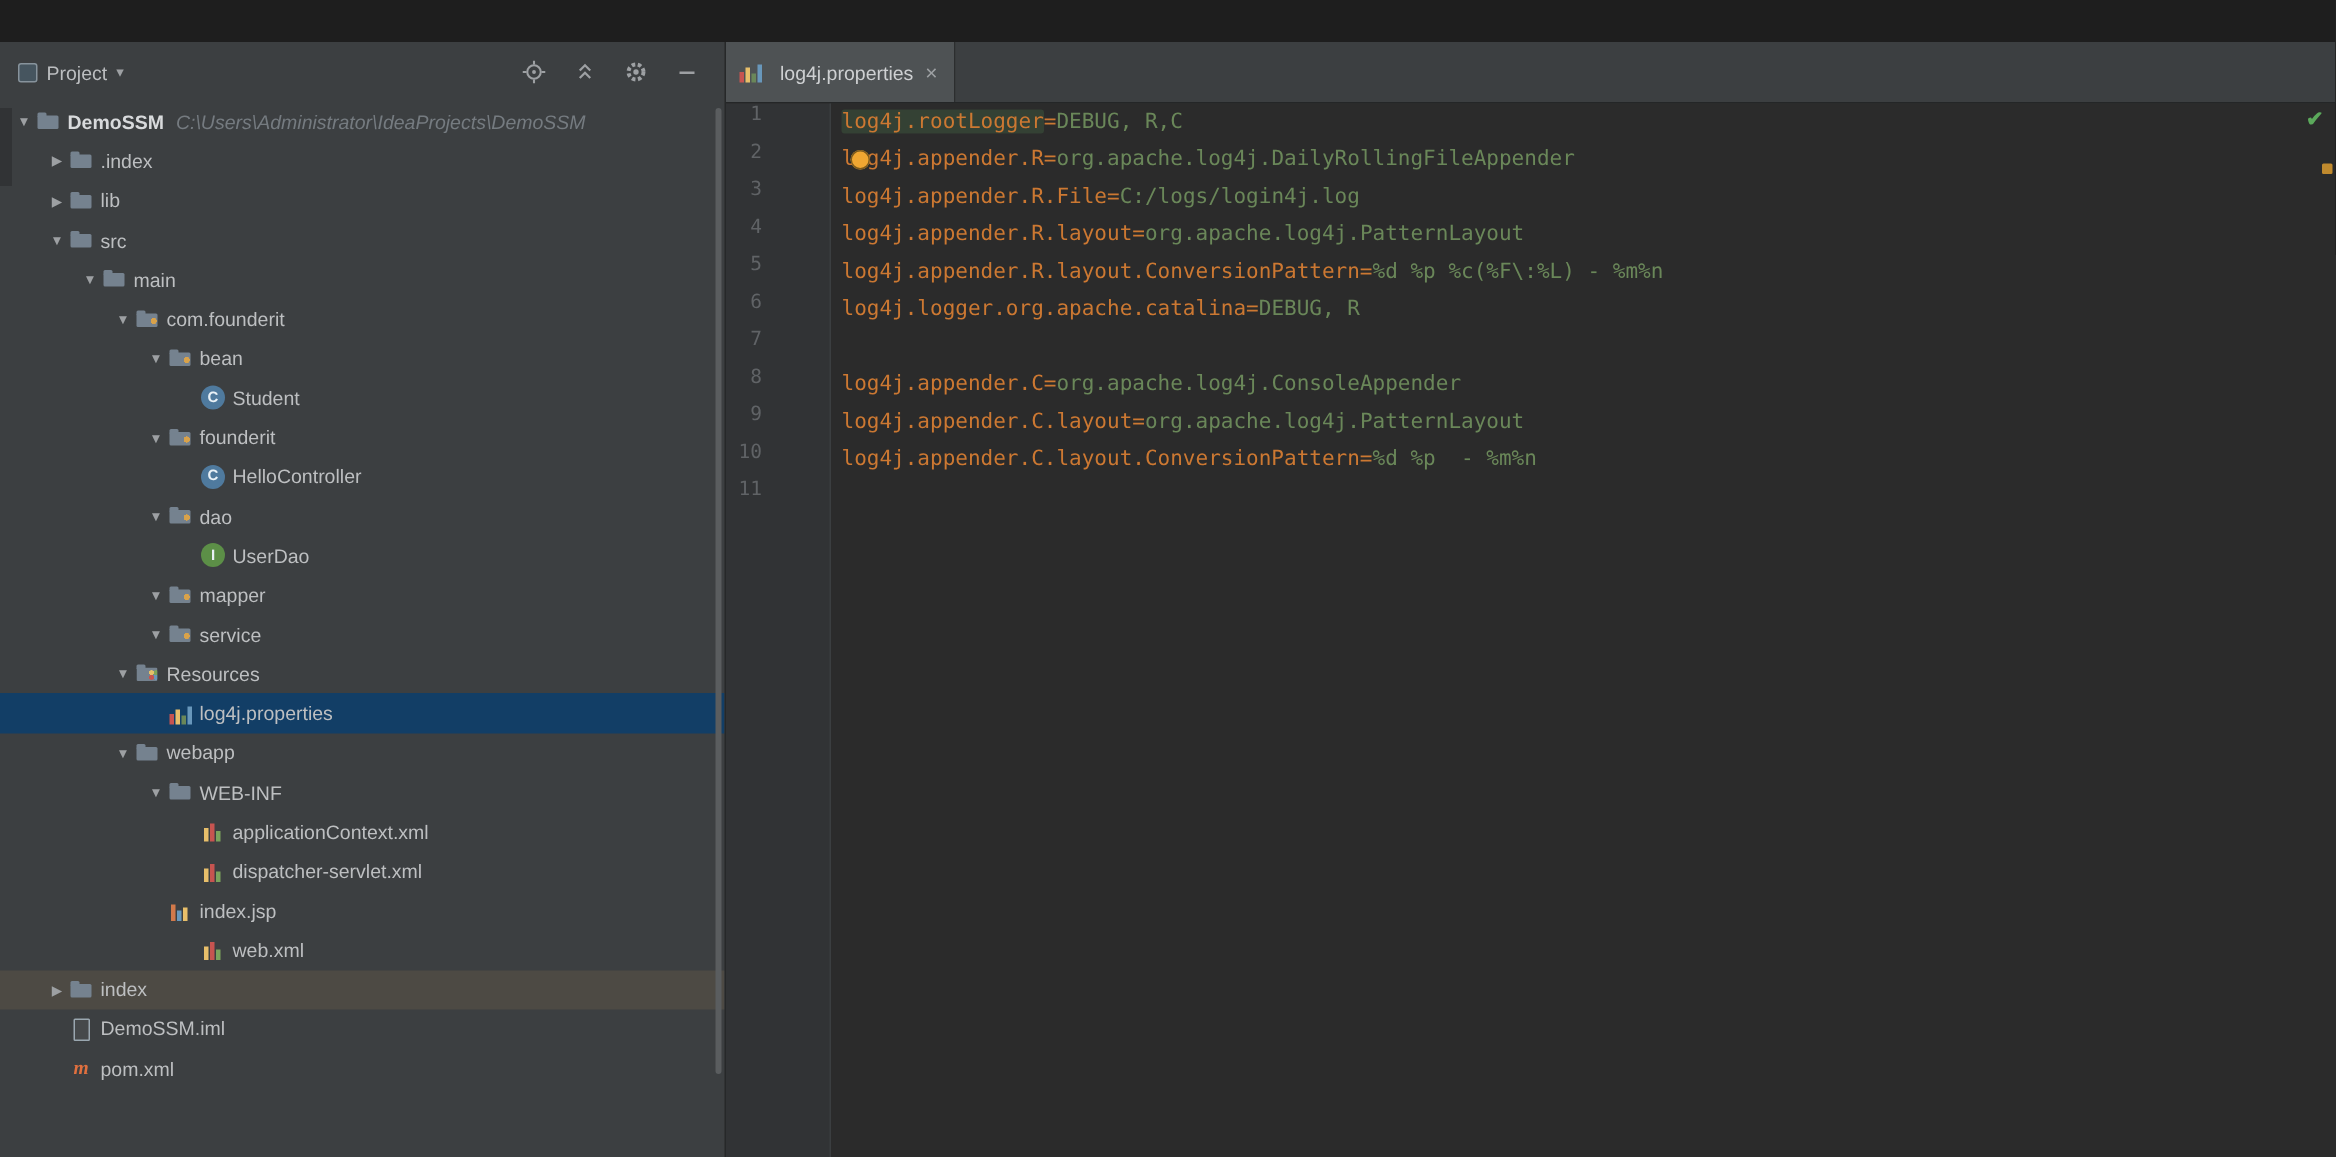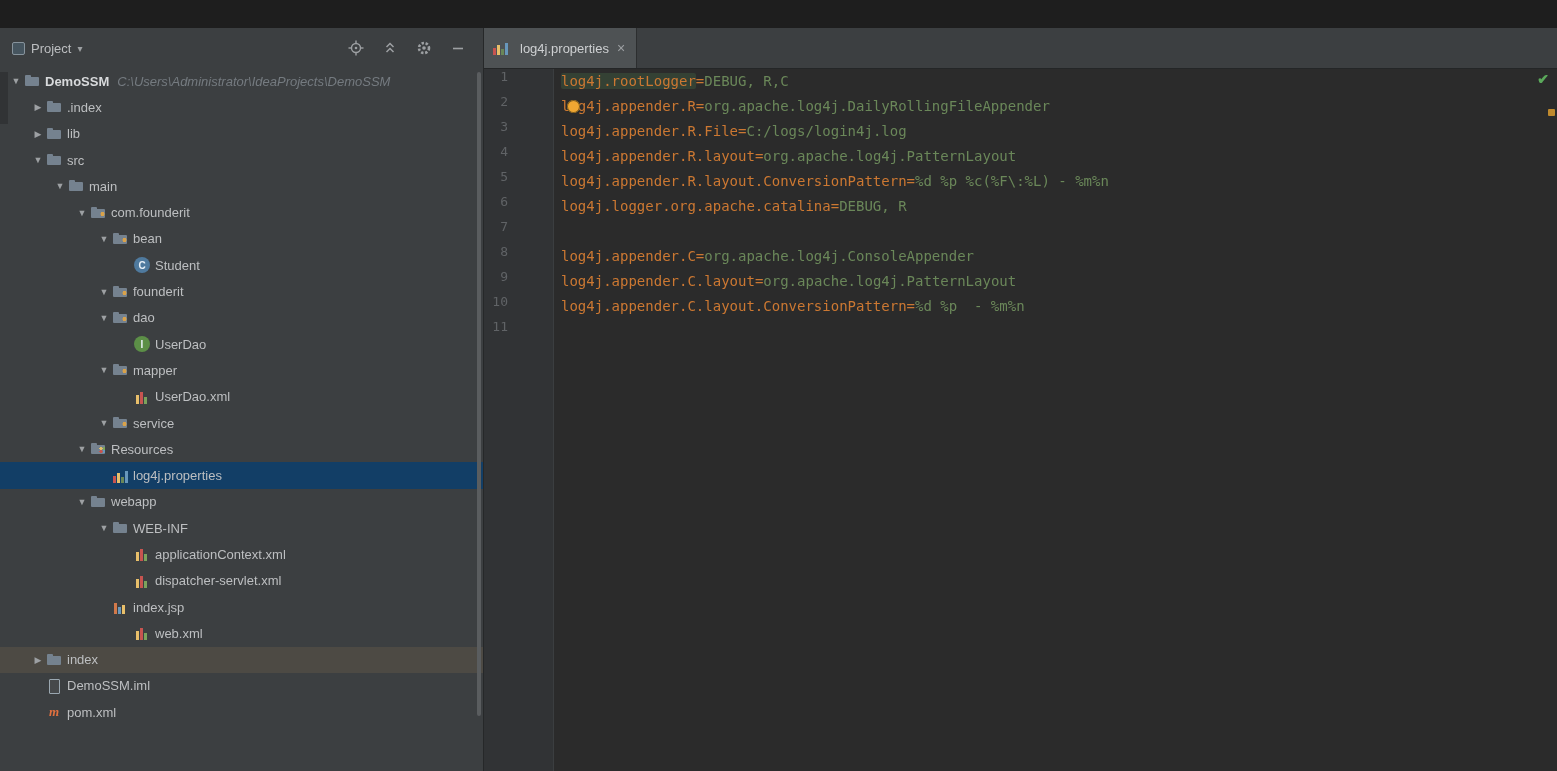--- a/index.html
+++ b/index.html
@@ -181,42 +181,42 @@
           <span class="ticon i-class"></span>
           <span class="tlabel">Student</span>
         </div>
         <div class="trow">
           <span class="ind" style="width: 96px;"></span>
           <span class="chev">▼</span>
           <span class="ticon i-package"></span>
           <span class="tlabel">founderit</span>
         </div>
         <div class="trow">
+          <span class="ind" style="width: 118px;"></span>
+          <span class="chev"></span>
+          <span class="ticon i-class"></span>
+          <span class="tlabel">HelloController</span>
+        </div>
+        <div class="trow">
           <span class="ind" style="width: 96px;"></span>
           <span class="chev">▼</span>
           <span class="ticon i-package"></span>
           <span class="tlabel">dao</span>
         </div>
         <div class="trow">
           <span class="ind" style="width: 118px;"></span>
           <span class="chev"></span>
           <span class="ticon i-interface"></span>
           <span class="tlabel">UserDao</span>
         </div>
         <div class="trow">
           <span class="ind" style="width: 96px;"></span>
           <span class="chev">▼</span>
           <span class="ticon i-package"></span>
           <span class="tlabel">mapper</span>
-        </div>
-        <div class="trow">
-          <span class="ind" style="width: 118px;"></span>
-          <span class="chev"></span>
-          <span class="ticon i-xml"></span>
-          <span class="tlabel">UserDao.xml</span>
         </div>
         <div class="trow">
           <span class="ind" style="width: 96px;"></span>
           <span class="chev">▼</span>
           <span class="ticon i-package"></span>
           <span class="tlabel">service</span>
         </div>
         <div class="trow">
           <span class="ind" style="width: 74px;"></span>
           <span class="chev">▼</span>

